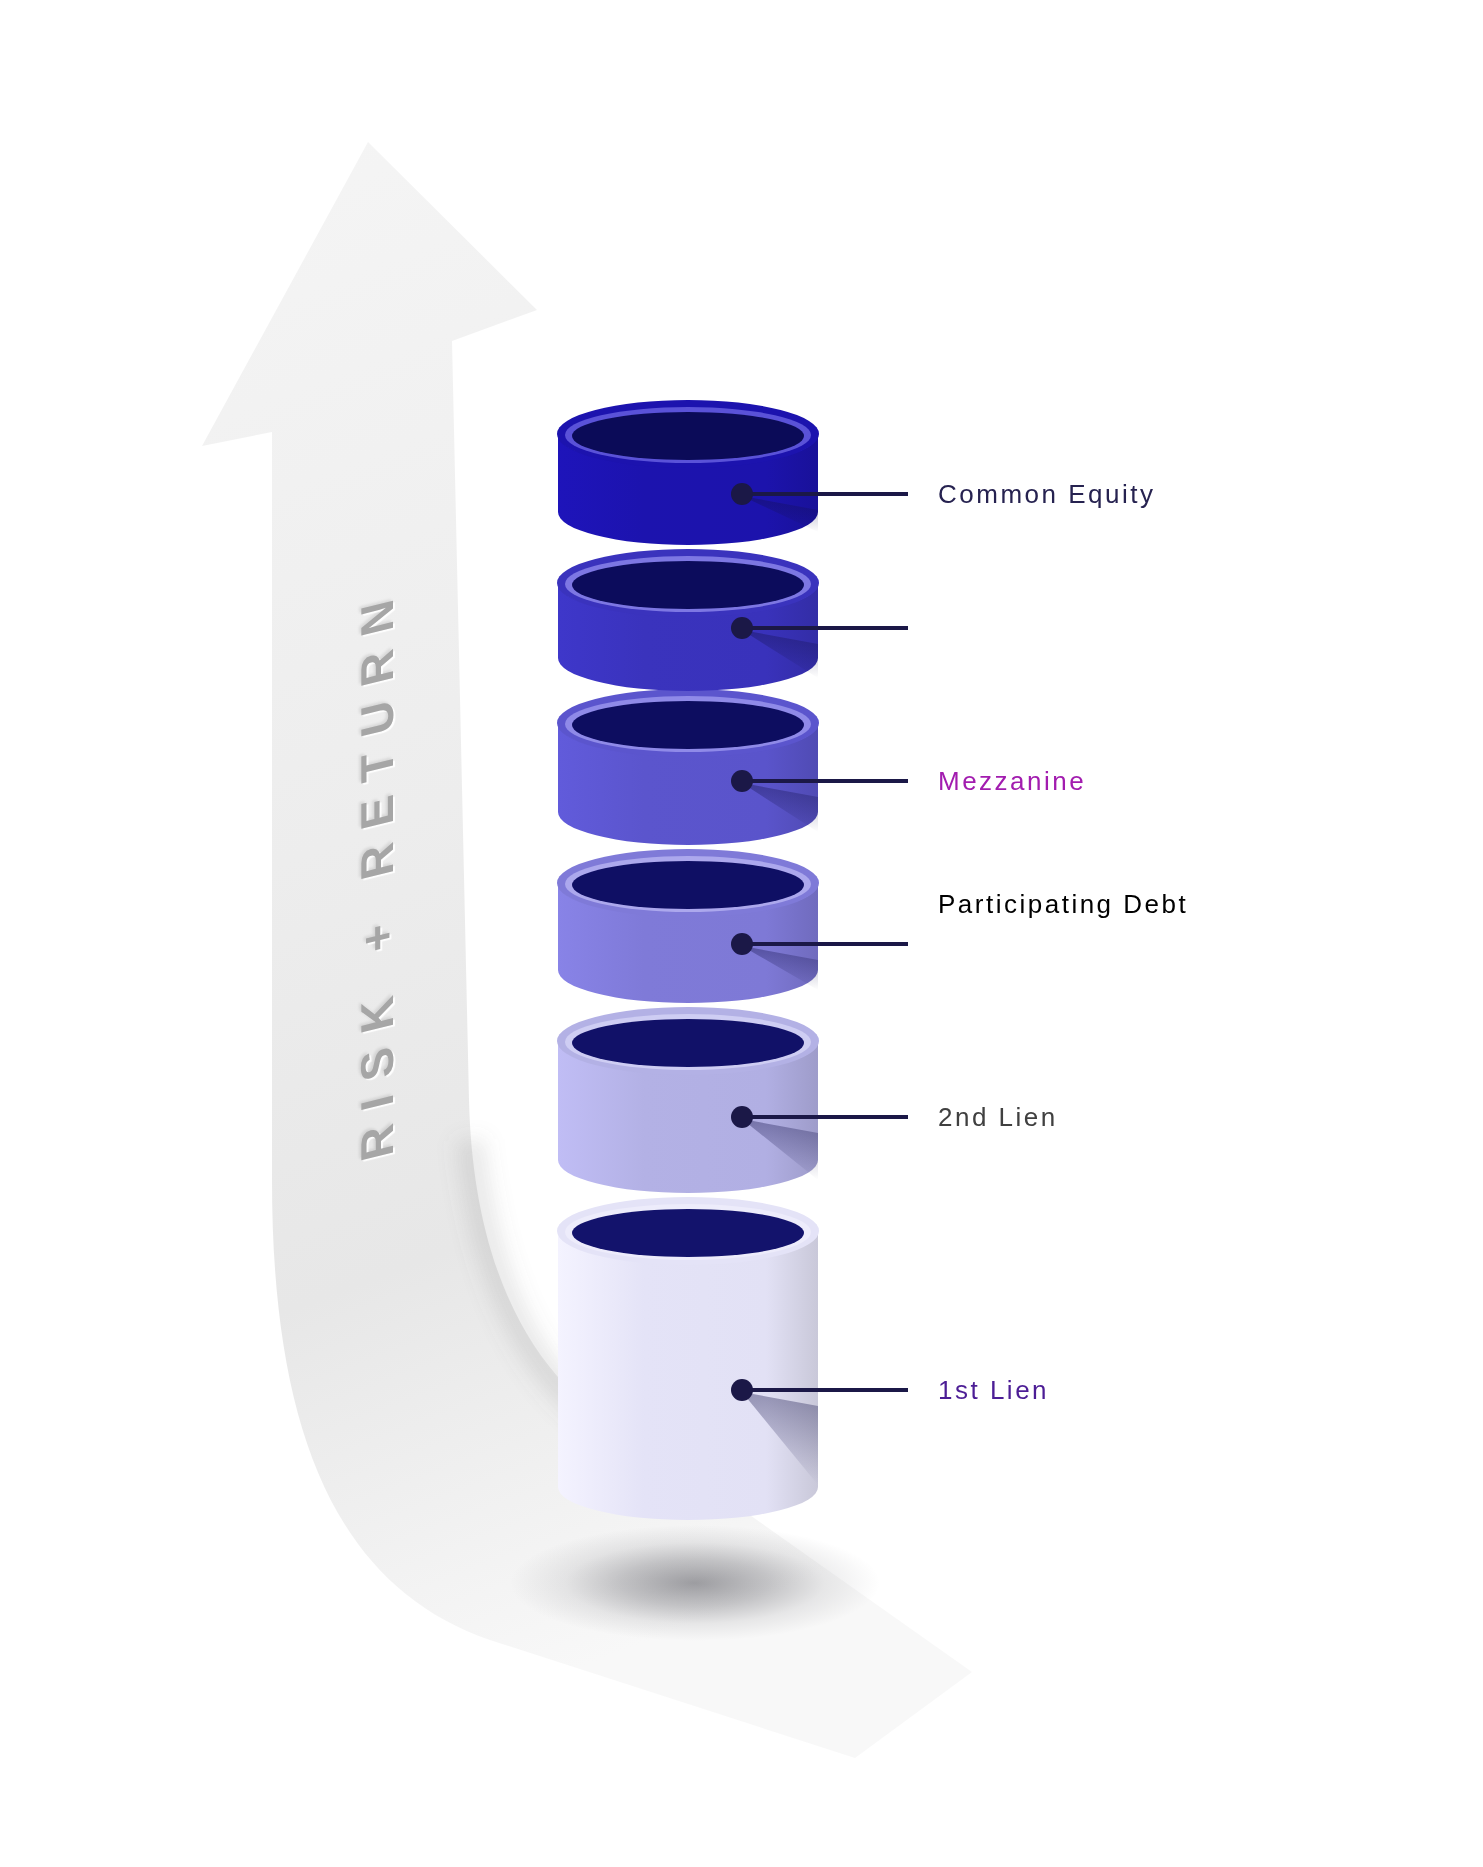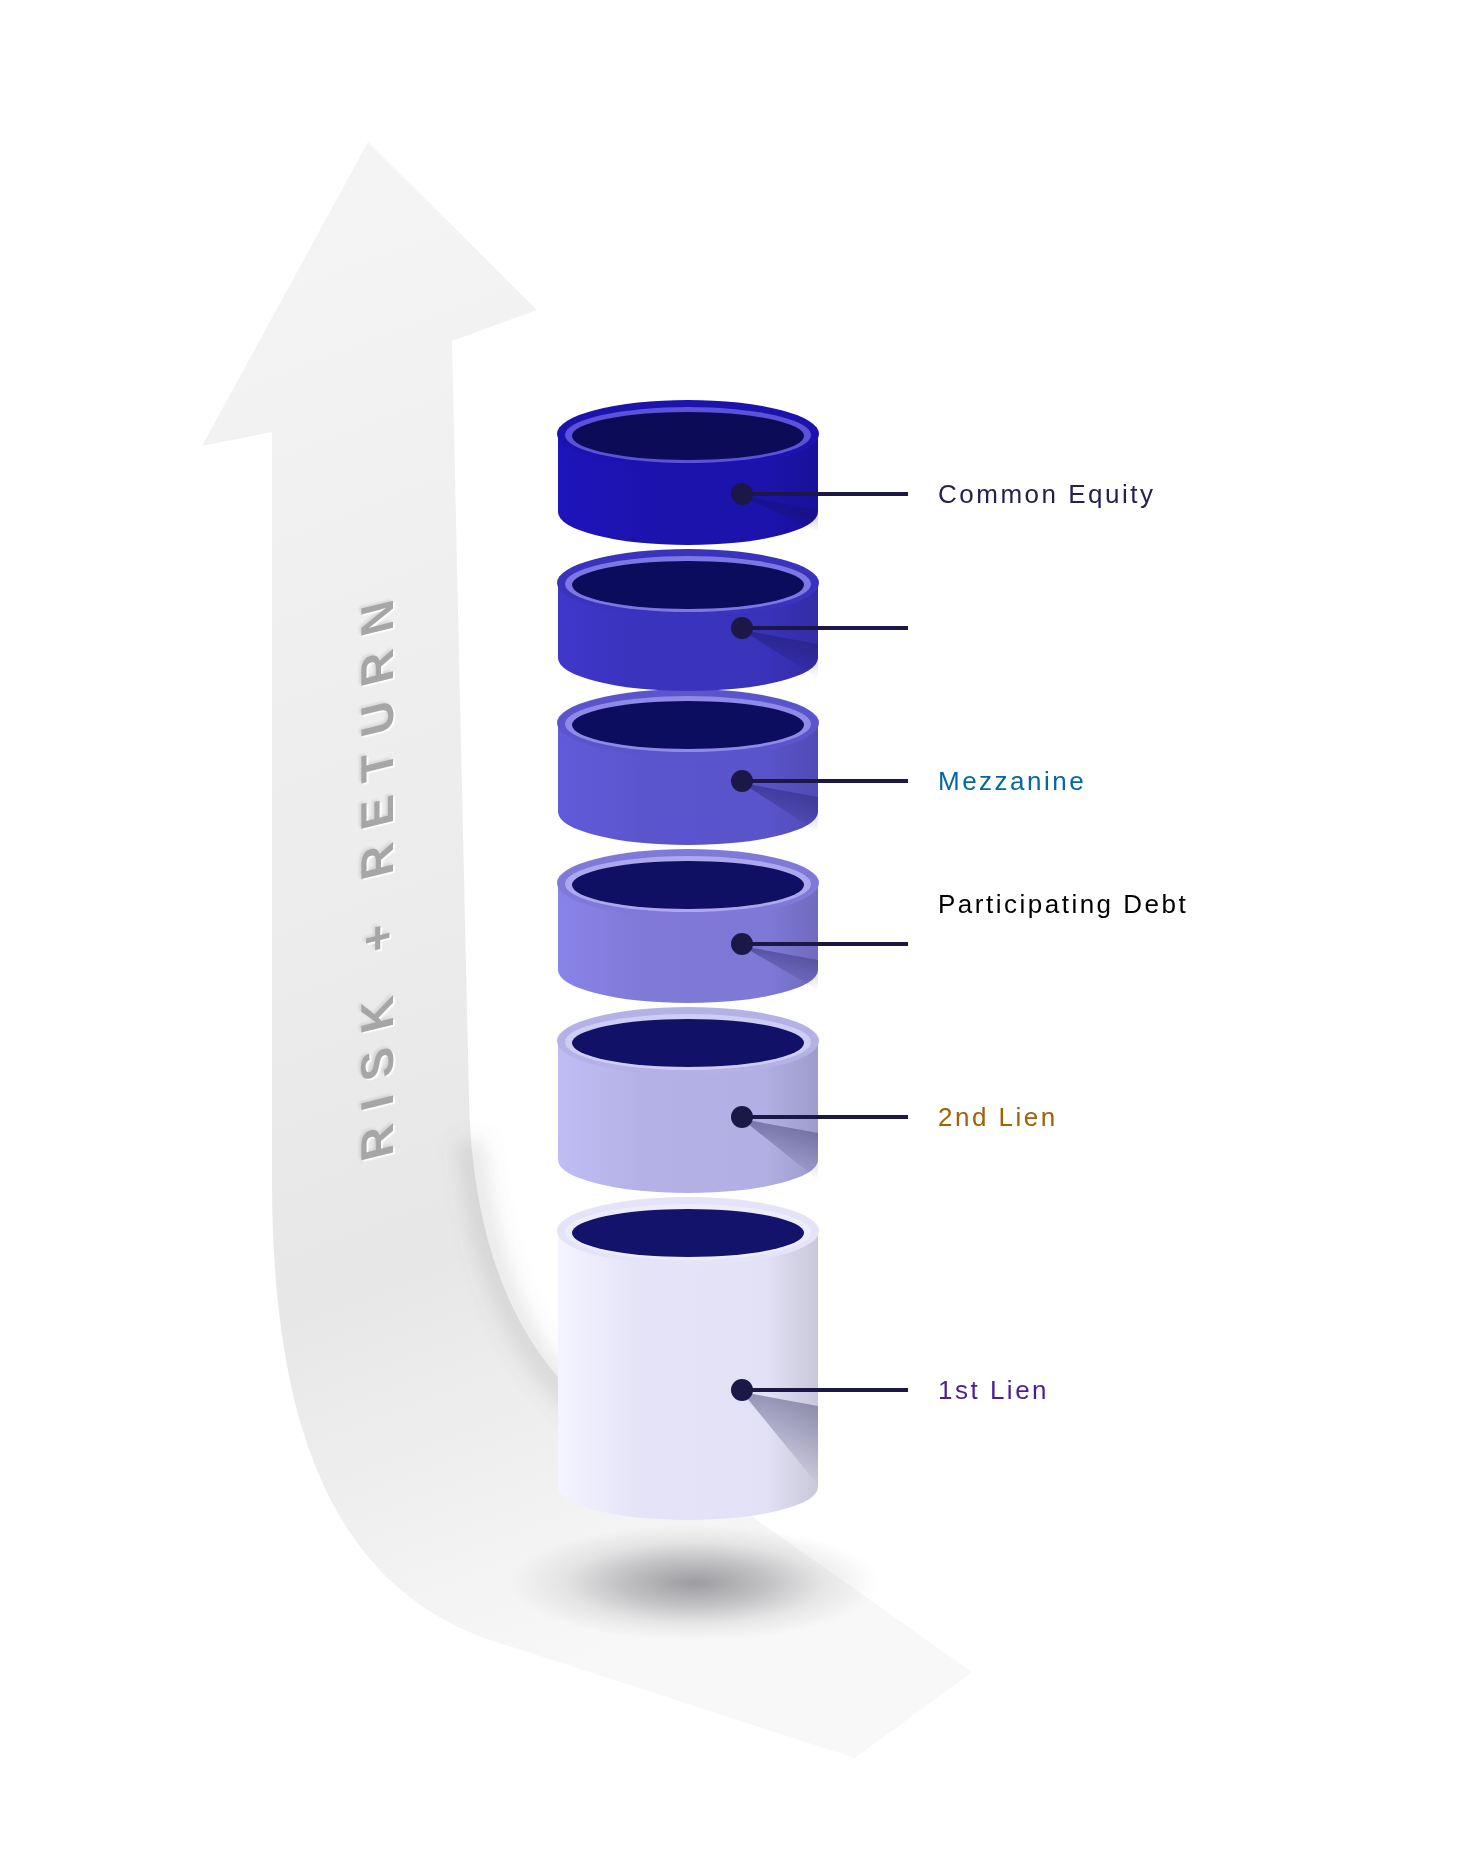--- a/index.html
+++ b/index.html
@@ -169,17 +169,17 @@
           <polygon points="742,1392 818,1406 818,1485" fill="url(#wedgeGrad)"></polygon>
           <line x1="742" y1="1390" x2="908" y2="1390" stroke="#1b1847" stroke-width="4"></line>
           <circle cx="742" cy="1390" r="11" fill="#1b1847"></circle>
         </g>
       </g>
   </svg>
 
   <div class="risk-text" style="color: rgb(166, 166, 166);">RISK + RETURN</div>
 
   <div class="layer-label" style="top: 470px; color: rgb(38, 34, 80);">Common Equity</div>
-  <div class="layer-label" style="top: 757px; color: #0369a1;">Mezzanine</div>
+  <div class="layer-label" style="top: 757px; color: #a21caf;">Mezzanine</div>
   <div class="layer-label" style="top: 880px; color: #000000;">Participating Debt</div>
-  <div class="layer-label" style="top: 1093px; color: #a16207;">2nd Lien</div>
+  <div class="layer-label" style="top: 1093px; color: #404040;">2nd Lien</div>
   <div class="layer-label" style="top: 1366px; color: #4c1d95;">1st Lien</div>
 </div>
 
 </body></html>

